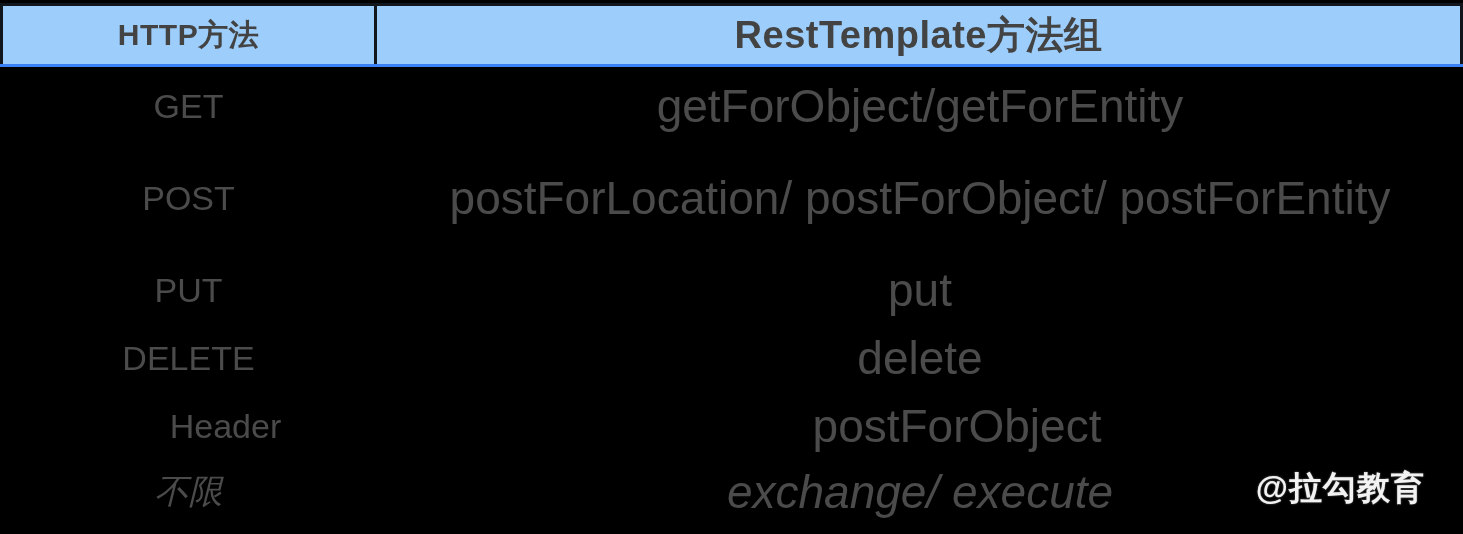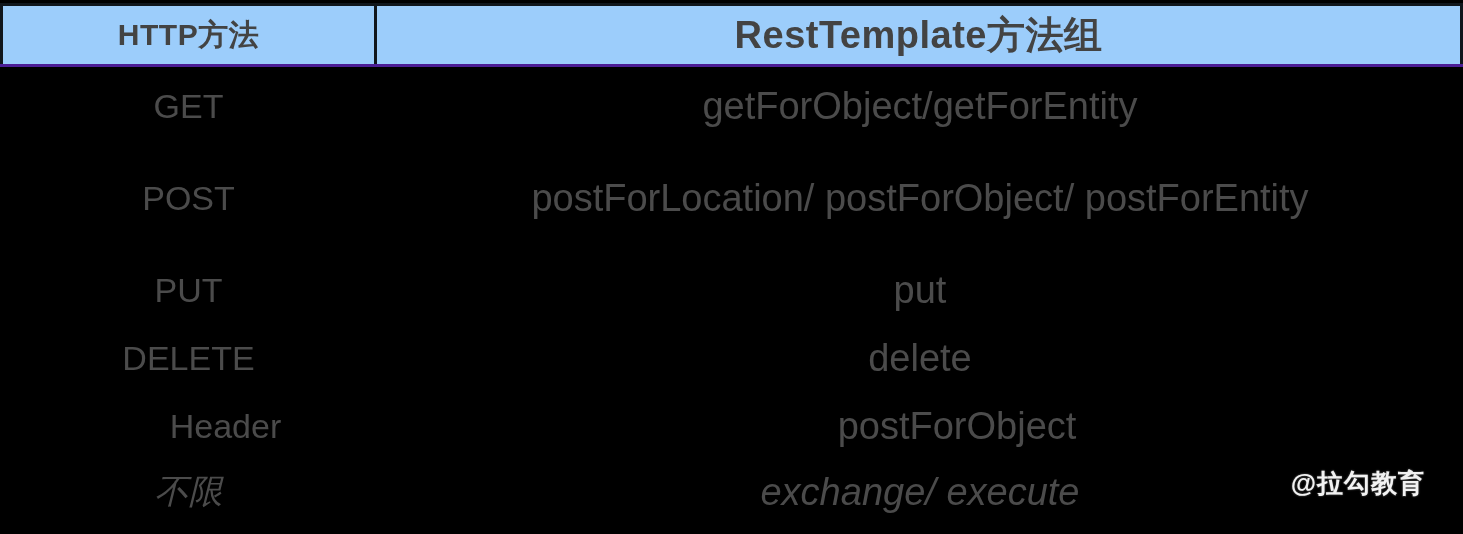--- a/index.html
+++ b/index.html
@@ -22,21 +22,21 @@
   .table-header {
     position: absolute;
     left: 0;
     top: 3px;
     width: 1463px;
     height: 64px;
     box-sizing: border-box;
     display: flex;
     background: #9ccdfb;
     border-top: 3px solid #10161c;
-    border-bottom: 3px solid #4c1d95;
+    border-bottom: 3px solid #3b82f6;
   }
   .th-cell {
     display: flex;
     align-items: center;
     justify-content: center;
     height: 100%;
     box-sizing: border-box;
     color: #434343;
     font-weight: bold;
     letter-spacing: 0.5px;
@@ -74,36 +74,36 @@
     justify-content: center;
     color: #4b4b4b;
     white-space: nowrap;
   }
   .cell-method {
     width: 377px;
     font-size: 34px;
   }
   .cell-api {
     width: 1086px;
-    font-size: 38px;
+    font-size: 46px;
   }
   .row-r0 { top: 13px;  height: 52px; }
   .row-r1 { top: 105px; height: 52px; }
   .row-r2 { top: 197px; height: 52px; }
   .row-r3 { top: 265px; height: 52px; text-align: center; }
   .row-r4 { top: 333px; height: 52px; margin-left: 37px; }
   .row-r5 { top: 399px; height: 52px; font-style: italic; }
 
   
   .watermark {
     position: absolute;
     right: 38px;
     top: 466px;
     color: #f2f2f2;
-    font-size: 26px;
+    font-size: 33px;
     font-weight: bold;
     letter-spacing: 1px;
     text-shadow: 0 0 2px rgba(255,255,255,0.45);
     white-space: nowrap;
   }
 </style>
 </head>
 <body>
 
 <div id="stage">

